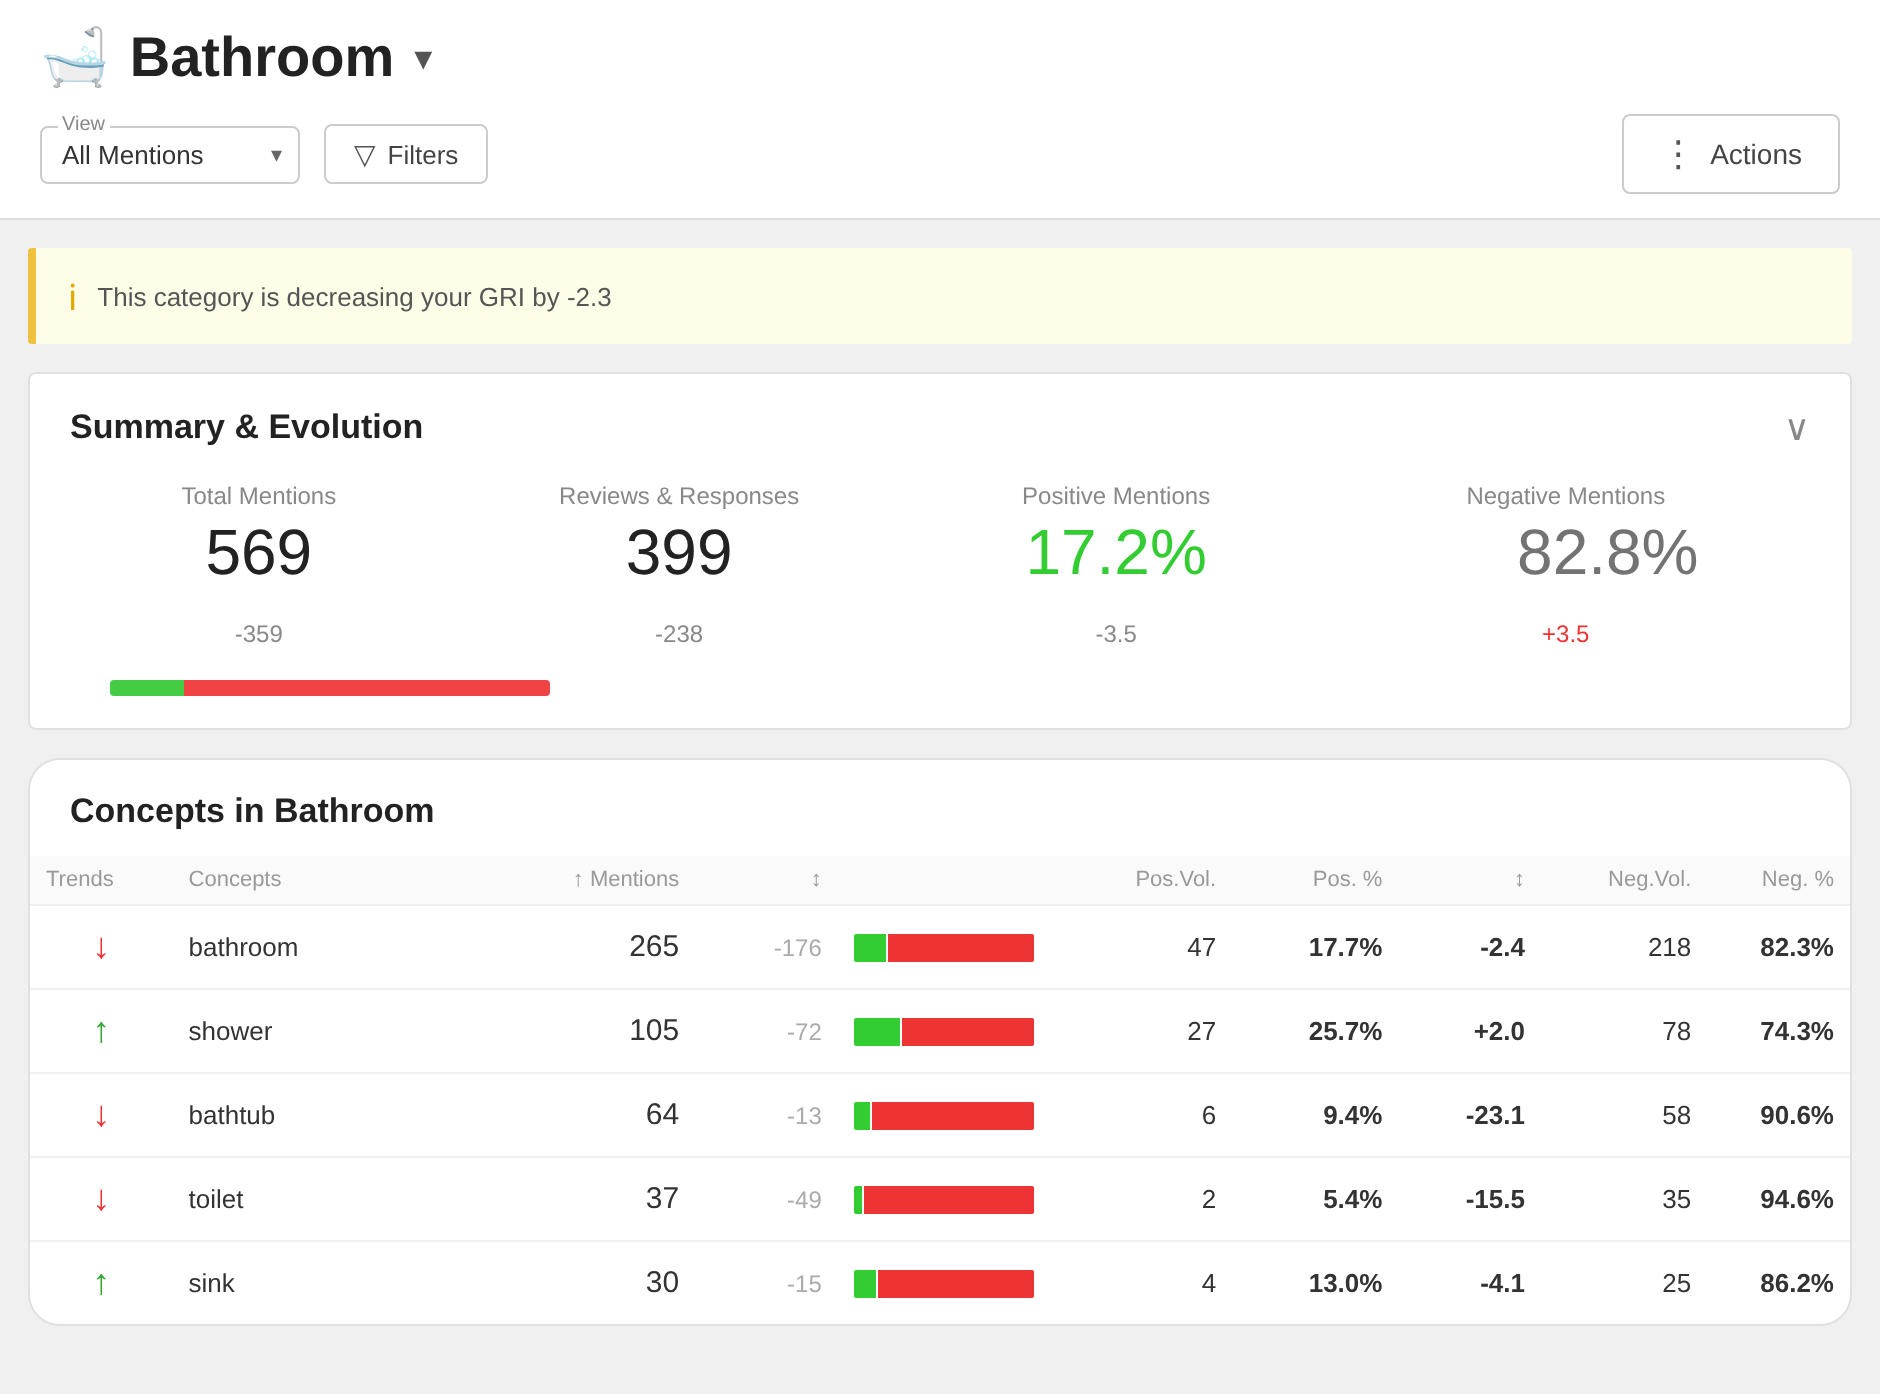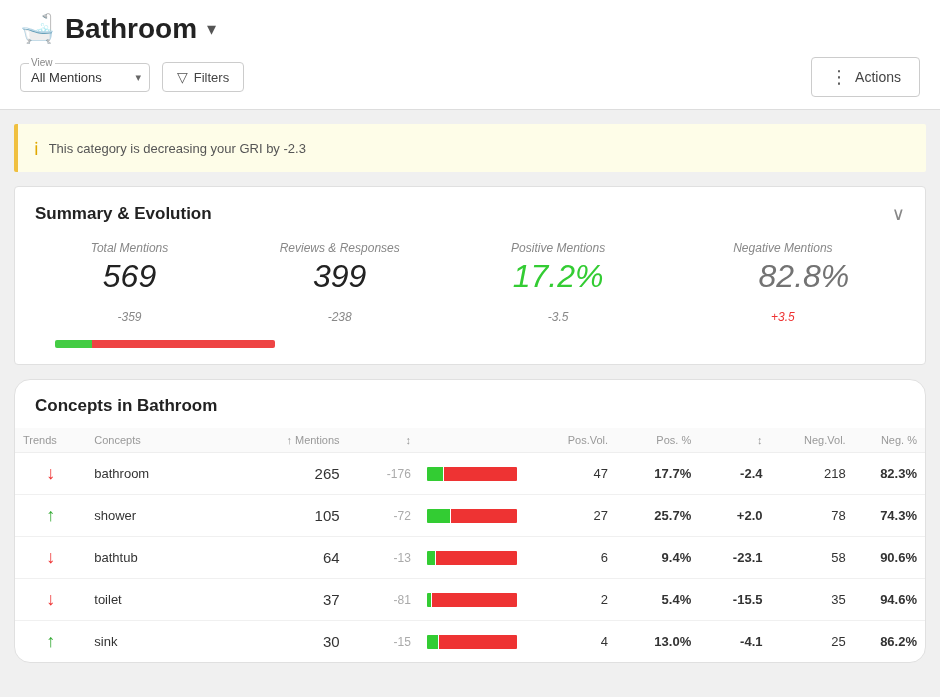--- a/index.html
+++ b/index.html
@@ -159,21 +159,20 @@
       font-size: 18px;
       color: #888;
       cursor: pointer;
     }
 
     .stats-row {
       display: flex;
       justify-content: space-around;
       text-align: center;
       margin-bottom: 16px;
-      font-style: italic;
     }
     .stat-item {
       display: flex;
       flex-direction: column;
       align-items: center;
     }
     .stat-label {
       font-size: 12px;
       color: #888;
       margin-bottom: 4px;
@@ -444,21 +443,21 @@
     <td class="col-posvol right pos-vol">6</td>
     <td class="col-pospct right pos-pct">9.4%</td>
     <td class="col-delta2 right delta-gray">-23.1</td>
     <td class="col-negvol right neg-vol">58</td>
     <td class="col-negpct right neg-pct">90.6%</td>
   </tr>
         <tr>
     <td class="col-trends center"><span class="trend-arrow-down">↓</span></td>
     <td class="col-concepts"><span class="concept-name">toilet</span></td>
     <td class="col-mentions right"><span style="font-size:15px;color:#333;">37</span></td>
-    <td class="col-delta1 right"><span class="delta-gray">-81</span></td>
+    <td class="col-delta1 right"><span class="delta-gray">-49</span></td>
     <td class="col-bar center">
       <div class="mini-bar-container">
         <div class="mini-bar-green" style="width:5%"></div>
         <div class="mini-bar-red" style="width:95%"></div>
       </div>
     </td>
     <td class="col-posvol right pos-vol">2</td>
     <td class="col-pospct right pos-pct">5.4%</td>
     <td class="col-delta2 right delta-gray">-15.5</td>
     <td class="col-negvol right neg-vol">35</td>

